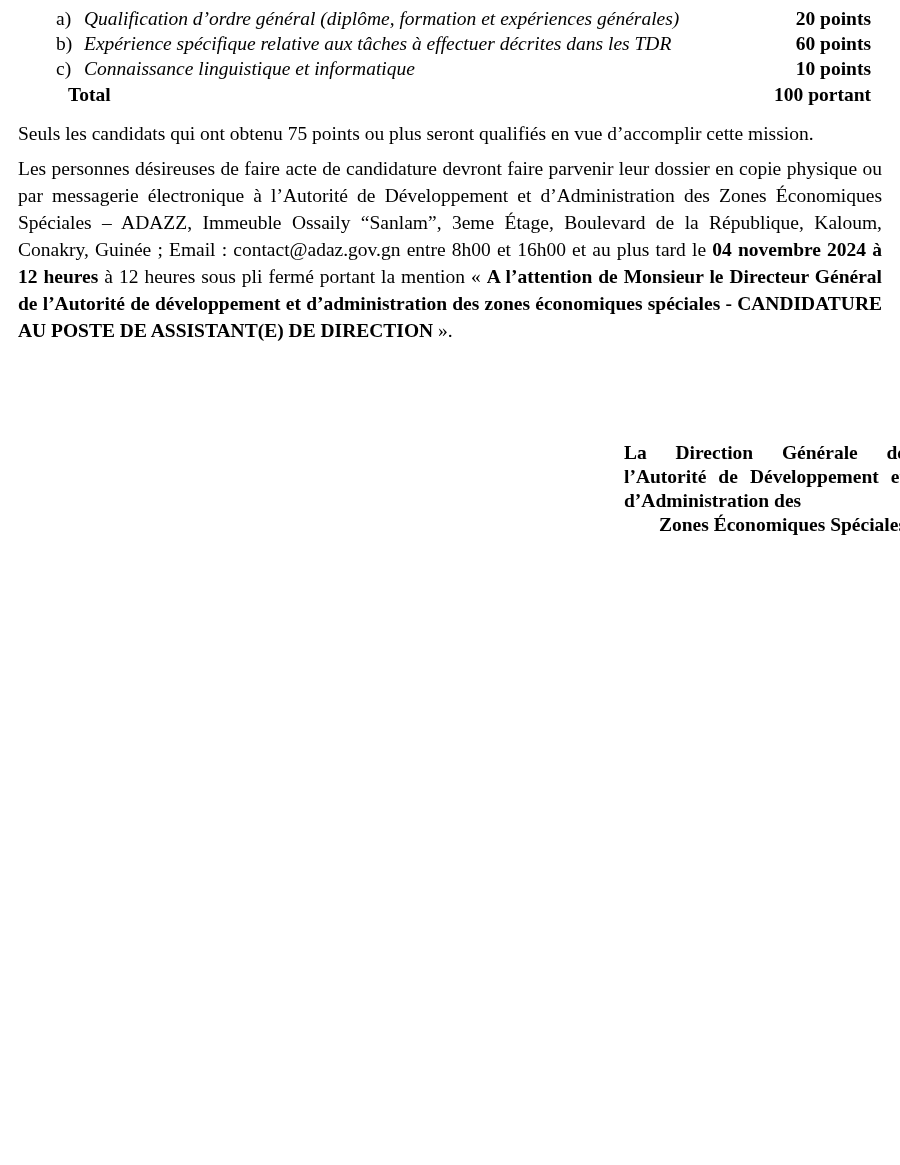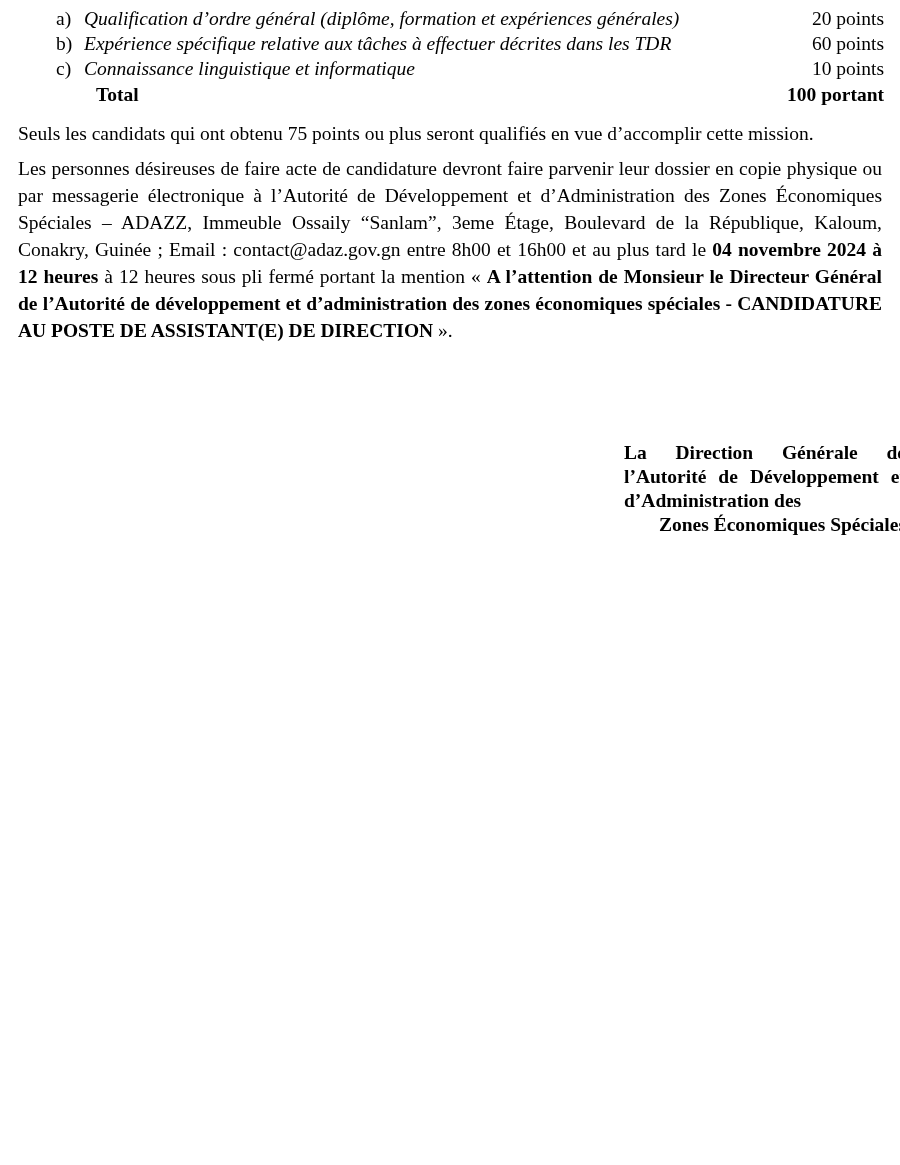--- a/index.html
+++ b/index.html
@@ -45,32 +45,33 @@
   .criteria-label {
     flex: 1 1 auto;
     white-space: nowrap;
     overflow: hidden;
     font-style: italic;
   }
   .criteria-points {
     flex: 0 0 auto;
     width: 200px;
     text-align: right;
-    padding-right: 16px;
+    padding-right: 29px;
     box-sizing: border-box;
     white-space: nowrap;
+    font-weight: bold;
   }
   .criteria-row.total {
     font-weight: bold;
     height: 28px;
     line-height: 28px;
     font-size: 19.5px;
   }
   .criteria-row.total .criteria-marker {
-    padding-left: 96px;
+    padding-left: 68px;
   }
 
   
   .body-block {
     position: absolute;
     left: 18px;
     top: 120px;
     width: 864px;
   }
   p.para {

